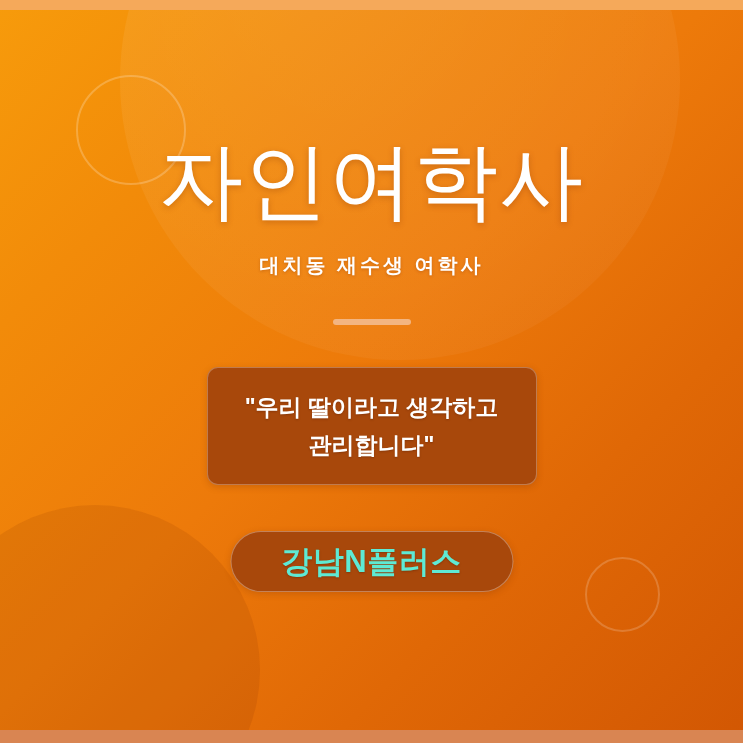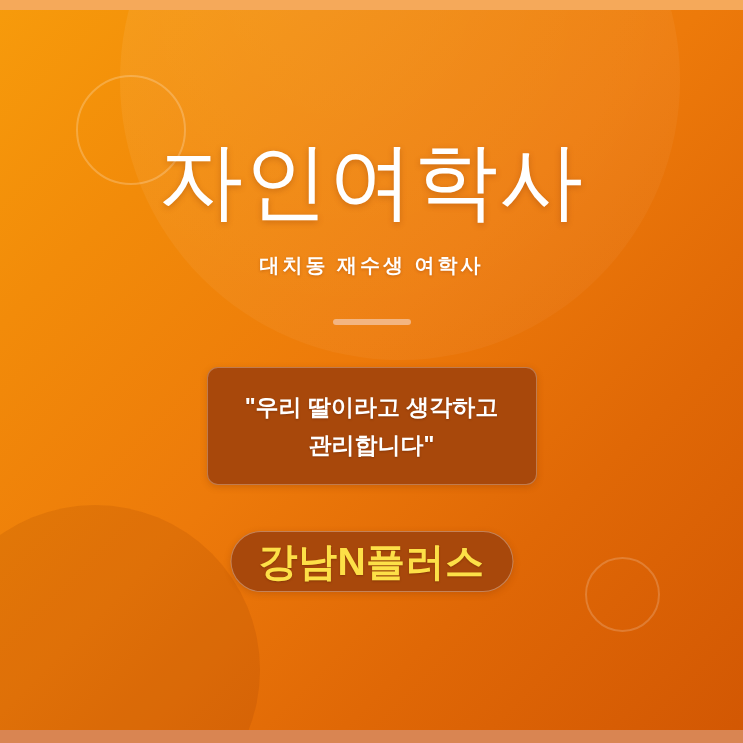--- a/index.html
+++ b/index.html
@@ -180,22 +180,22 @@
     border-radius: 31px;
     background: #A8480B;
     border: 1px solid rgba(255,255,255,0.32);
     box-shadow: 0 2px 7px rgba(110,40,0,0.22);
     display: flex;
     align-items: center;
     justify-content: center;
     cursor: pointer;
   }
   .brand-pill-label {
-    color: #fde047;
-    font-size: 39px;
+    color: #5eead4;
+    font-size: 31px;
     font-weight: 700;
     letter-spacing: 0.5px;
     white-space: nowrap;
     text-shadow: 0 1px 2px rgba(80,25,0,0.35);
   }
 </style>
 </head>
 <body>
 
 <div id="poster">

